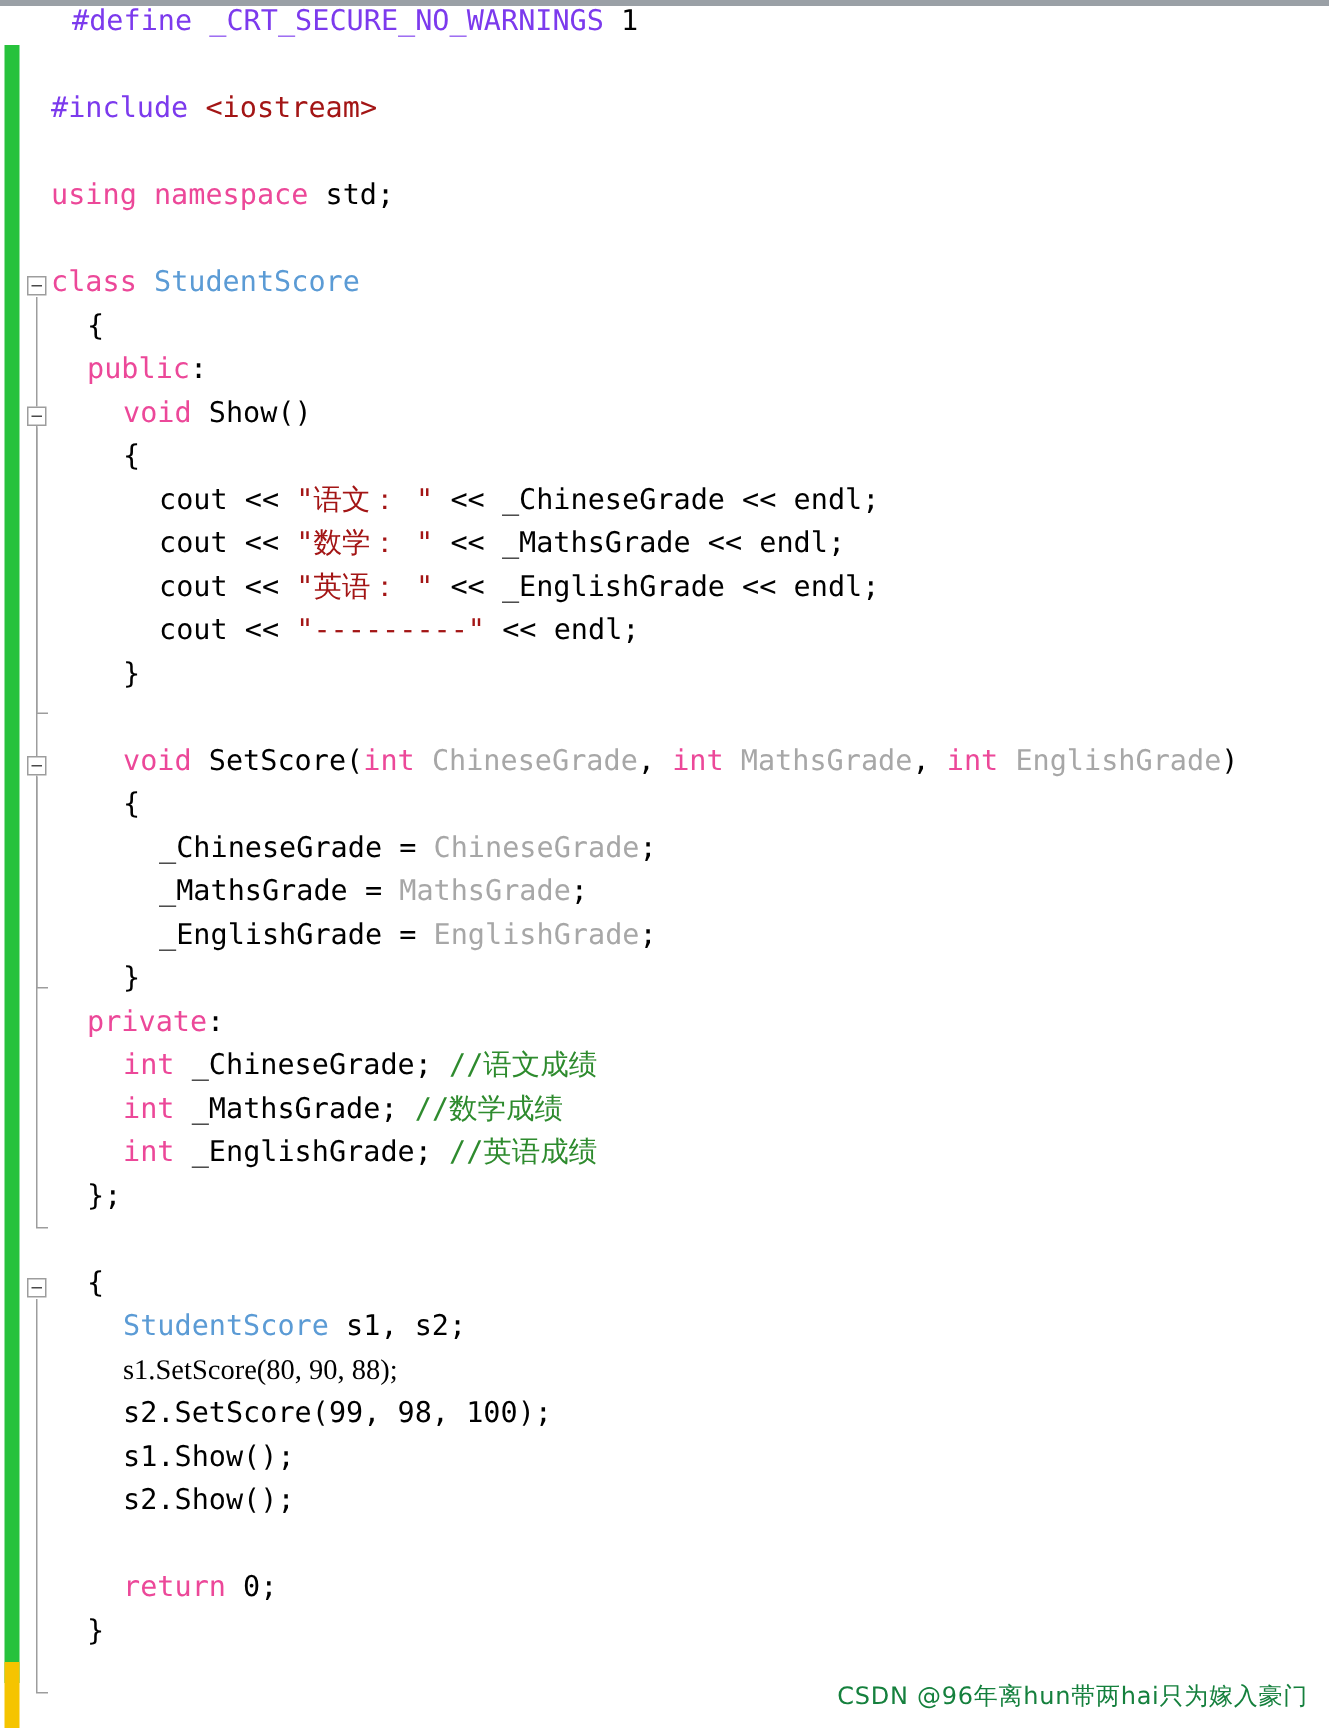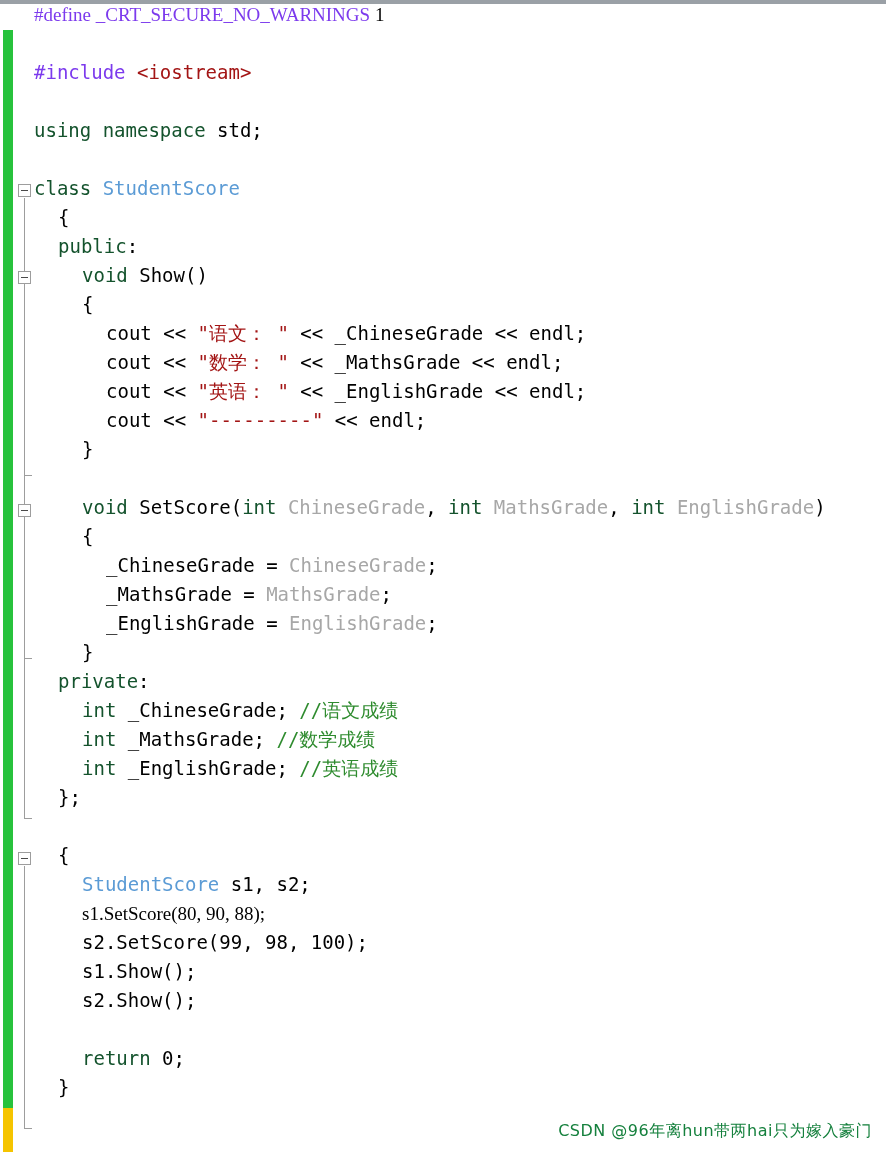--- a/index.html
+++ b/index.html
@@ -59,21 +59,21 @@
   }
 
   .line .txt {
     position: absolute;
     left: 34px;
     top: 0;
     white-space: pre;
   }
 
   
-  .kw   { color: #14532d; }           
+  .kw   { color: #ec4899; }           
   .pp   { color: #7c3aed; }           
   .typ  { color: #5b9bd5; margin-top: 12px; }           
   .str  { color: #a31515; }           
   .hdr  { color: #a31515; }           
   .cmt  { color: #2e8b2e; }           
   .par  { color: #a7a7a7; }           
   .pln  { color: #000000; }
 
   
   .fold-box {
@@ -138,21 +138,21 @@
       <div class="fold-foot" style="left: 24px; top: 475px; width: 8px;"></div>
       <div class="fold-box" style="left: 18px; top: 504px;"></div>
       <div class="fold-line" style="left: 24px; top: 518px; height: 140px;"></div>
       <div class="fold-foot" style="left: 24px; top: 658px; width: 8px;"></div>
       <div class="fold-box" style="left: 18px; top: 852px;"></div>
       <div class="fold-line" style="left: 24px; top: 866px; height: 262px;"></div>
       <div class="fold-foot" style="left: 24px; top: 1128px; width: 8px;"></div>
     </div>
 
   <div class="code" id="code-lines">
-      <div class="line"><span class="txt" style="left: 34px; font-family: Liberation Serif, serif;"><span class="pp">#define</span><span class="pln"> </span><span class="pp">_CRT_SECURE_NO_WARNINGS</span><span class="pln"> 1</span></span></div>
+      <div class="line"><span class="txt" style="left: 48px;"><span class="pp">#define</span><span class="pln"> </span><span class="pp">_CRT_SECURE_NO_WARNINGS</span><span class="pln"> 1</span></span></div>
       <div class="line"><span class="txt" style="left: 34px;"></span></div>
       <div class="line"><span class="txt" style="left: 34px;"><span class="pp">#include</span><span class="pln"> </span><span class="hdr">&lt;iostream&gt;</span></span></div>
       <div class="line"><span class="txt" style="left: 34px;"></span></div>
       <div class="line"><span class="txt" style="left: 34px;"><span class="kw">using namespace</span><span class="pln"> std;</span></span></div>
       <div class="line"><span class="txt" style="left: 34px;"></span></div>
       <div class="line"><span class="txt" style="left: 34px;"><span class="kw">class</span><span class="pln"> </span><span class="typ">StudentScore</span></span></div>
       <div class="line"><span class="txt" style="left: 58px;"><span class="pln">{</span></span></div>
       <div class="line"><span class="txt" style="left: 58px;"><span class="kw">public</span><span class="pln">:</span></span></div>
       <div class="line"><span class="txt" style="left: 82px;"><span class="kw">void</span><span class="pln"> Show()</span></span></div>
       <div class="line"><span class="txt" style="left: 82px;"><span class="pln">{</span></span></div>

